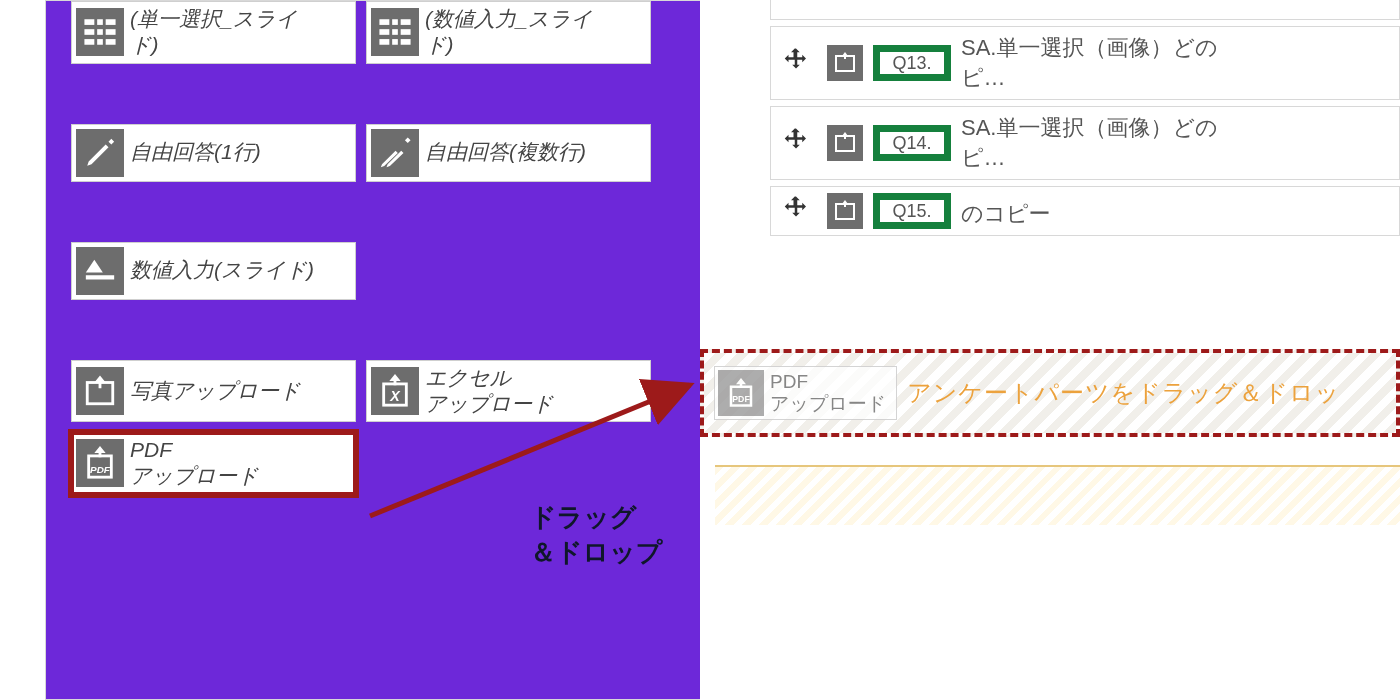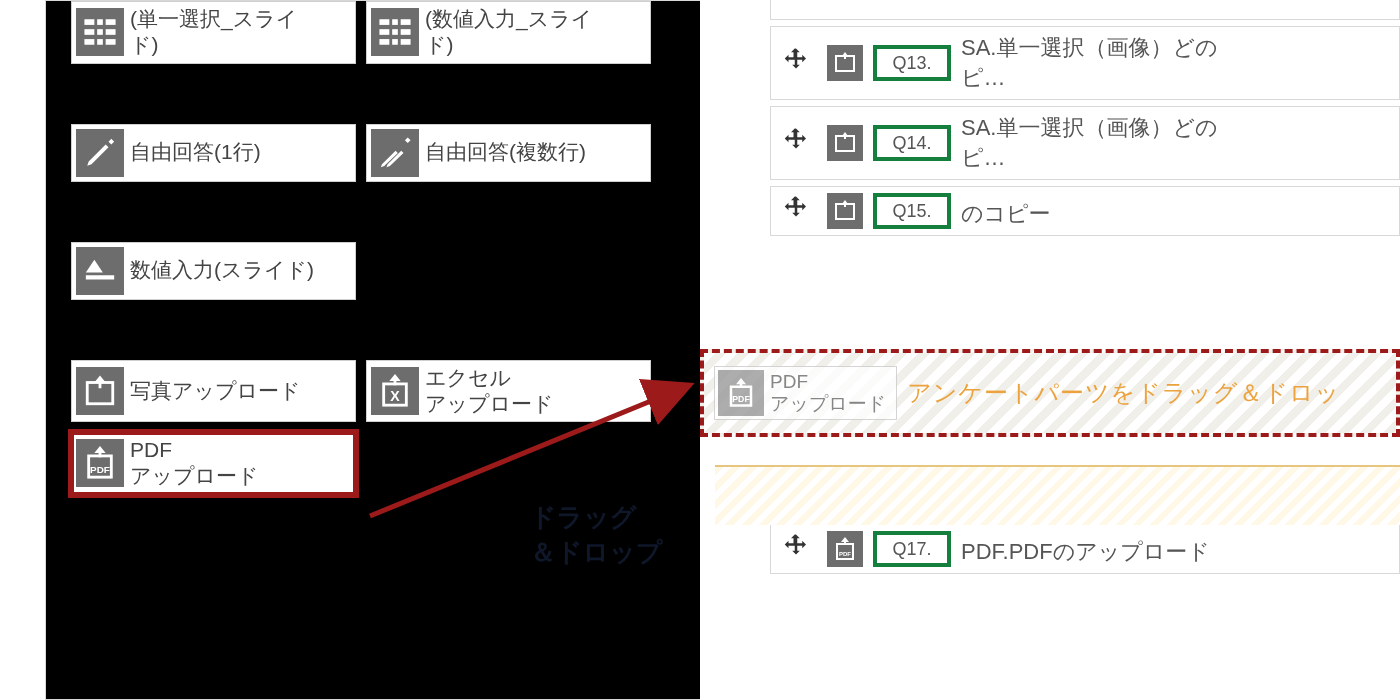--- a/index.html
+++ b/index.html
@@ -11,23 +11,24 @@
     height: 700px;
     overflow: hidden;
     position: relative;
   }
   .left-panel {
     position: absolute;
     left: 45px;
     top: 0;
     width: 686px;
     height: 700px;
-    background: #000000;
+    background: #6d28d9;
     border: 1px solid #d8d8d8;
     padding: 0;
+    font-style: italic;
   }
   .right-panel {
     position: absolute;
     left: 700px;
     top: 0;
     width: 700px;
     height: 700px;
     background: #fff;
   }
   .row2 { display:flex; gap:10px; margin: 0 25px 10px 25px; }
@@ -63,21 +64,21 @@
     background:#fff;
     min-height:62px;
     overflow:hidden;
   }
   .qrow .drag { flex:0 0 36px; cursor:move; color:#333; }
   .qrow .type { flex:0 0 36px; display:flex; align-items:center; justify-content:center; }
   .qrow .type .ico { width:36px; height:36px; background:#6d6d6d; display:flex; align-items:center; justify-content:center; }
   .qrow .type .ico svg { width:24px; height:24px; }
   .qrow .qnum {
     flex:0 0 78px; height:36px;
-    border:4px solid #15803d; background:#fff;
+    border:7px solid #15803d; background:#fff;
     display:flex; align-items:center; justify-content:center;
     color:#555; font-size:18px;
   }
   .qrow .qtxt { flex:1; color:#555; font-size:22px; white-space:nowrap; overflow:hidden; }
   .qrow.short { min-height:48px;align-items:flex-end; }
   .qtop-crop {
     border:1px solid #d8d8d8; border-top:none;
     margin:0 0 6px 70px; height:20px; background:#fff;
   }
   .dropzone {
@@ -312,38 +313,20 @@
           <svg viewBox="0 0 24 24">
             <rect x="2" y="2" width="20" height="20" rx="3" fill="#fff"></rect>
             <path d="M6 12l4 4 8-9" fill="none" stroke="#6d6d6d" stroke-width="3"></path>
           </svg>
         </span>
       </span>
     <span class="qnum">Q16.</span>
     <span class="qtxt">SA.単一選択（テキスト）</span>
   </div>
 
-  <div class="qrow short">
-    <span class="drag"><svg width="30" height="30" viewBox="0 0 24 24">
-          <path fill="#333" d="M12 2l3 3h-2v4h4V7l3 3-3 3v-2h-4v4h2l-3 3-3-3h2v-4H6v2l-3-3 3-3v2h4V5H8l3-3z"></path>
-        </svg></span>
-    <span class="type">
-        <span class="ico">
-          <svg viewBox="0 0 24 24">
-            <g fill="#fff">
-              <rect x="4" y="7" width="16" height="15" fill="none" stroke="#fff" stroke-width="2"></rect>
-              <text x="12" y="19" text-anchor="middle" font-size="6" font-weight="bold" fill="#fff">PDF</text>
-              <polygon points="12,0 16,5 13,5 13,8 11,8 11,5 8,5"></polygon>
-            </g>
-          </svg>
-        </span>
-      </span>
-    <span class="qnum">Q17.</span>
-    <span class="qtxt">PDF.PDFのアップロード</span>
-  </div>
 </div>
 
 <div class="page-sep"></div>
 
 <div class="dropzone">
   <div class="ghost">
     <span class="ico">
       <svg viewBox="0 0 24 24">
           <g fill="#fff">
             <rect x="4" y="7" width="16" height="15" fill="none" stroke="#fff" stroke-width="2"></rect>

